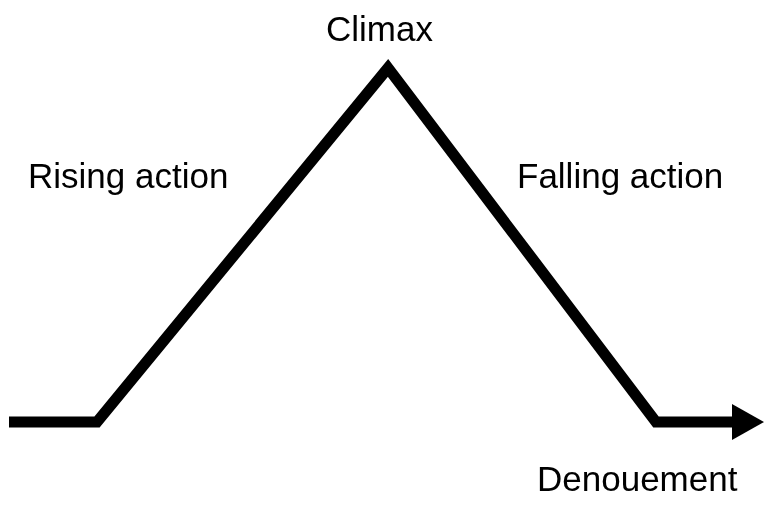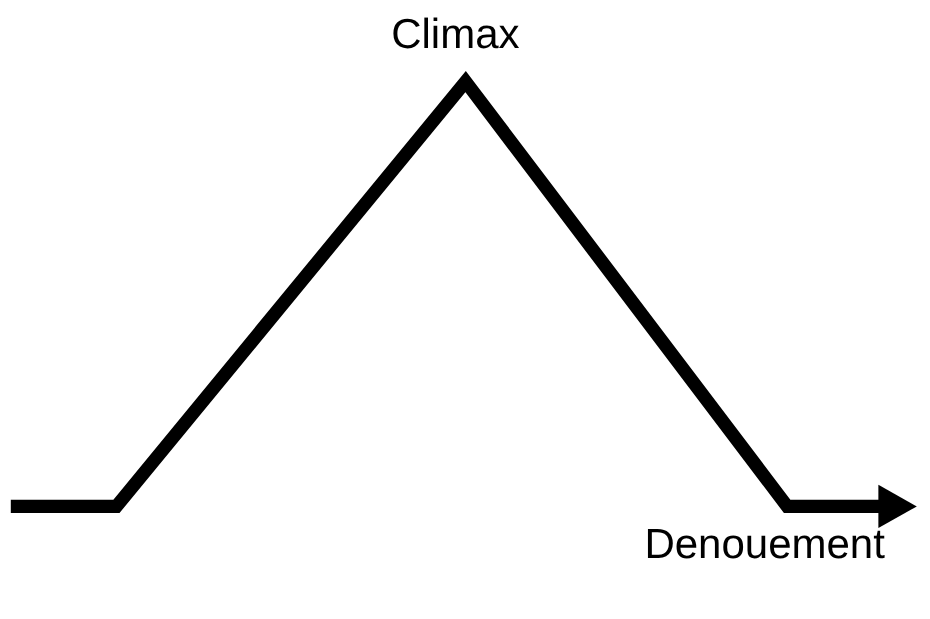--- a/index.html
+++ b/index.html
@@ -28,32 +28,34 @@
     font-size: 35px;
     line-height: 1.1;
     color: #000000;
     white-space: nowrap;
     font-weight: 400;
   }
   .label-climax      { left: 326px; top: 10px;  }
   .label-rising      { left: 28px;  top: 157px; }
   .label-falling     { left: 517px; top: 157px; }
   .label-exposition  { left: 6px;   top: 434px; }
-  .label-denouement  { left: 537px; top: 435px; }
+  .label-denouement  { left: 537px; top: 460px; }
 </style>
 </head>
 <body>
 
 <div class="canvas">
 
   <svg class="plot-svg" viewBox="0 0 775 516" xmlns="http://www.w3.org/2000/svg">
     <polyline points="9,422 97,422 388,68 656,422 736,422" fill="none" stroke="#000000" stroke-width="11" stroke-linejoin="miter" stroke-linecap="butt"></polyline>
     <polygon points="732,404 764,422 732,440" fill="#000000"></polygon>
   </svg>
 
   <div class="label label-climax">Climax</div>
 
+  <div class="label label-rising">Rising action</div>
 
+  <div class="label label-falling">Falling action</div>
 
 
   <div class="label label-denouement">Denouement</div>
 
 </div>
 
 </body></html>

